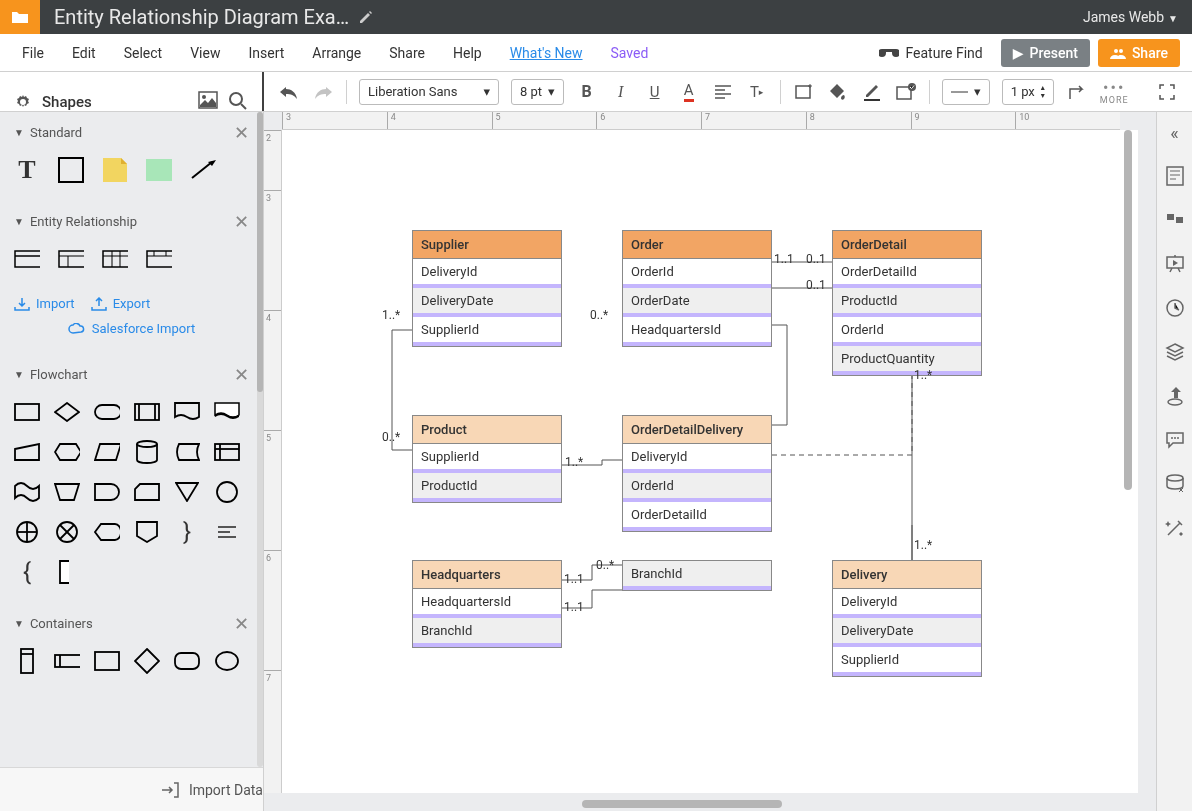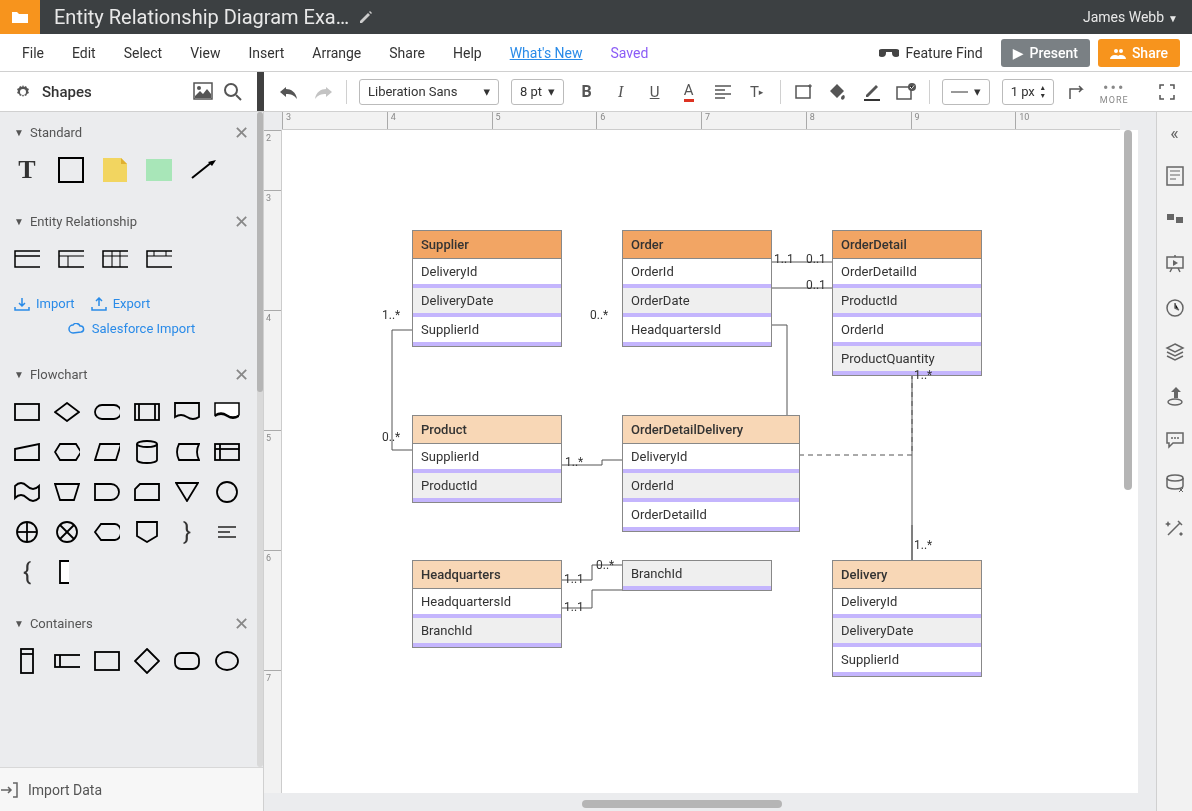--- a/index.html
+++ b/index.html
@@ -12,37 +12,37 @@
 .menubar{height:38px;display:flex;align-items:center;border-bottom:1px solid #d0d0d0;padding:0 12px;gap:8px}
 .menubar .menu-item{padding:6px 10px;font-size:14px;cursor:pointer}
 .menubar .spacer{flex:1}
 .link{color:#2a8be8;text-decoration:underline}
 .muted{color:#8b5cf6}
 .ff{display:flex;align-items:center;gap:6px;font-size:14px;margin-right:10px}
 .btn{height:28px;padding:0 12px;border-radius:3px;display:flex;align-items:center;gap:6px;font-size:14px;font-weight:500;cursor:pointer;border:none}
 .btn-gray{background:#7a8084;color:#fff}
 .btn-orange{background:#f7941d;color:#fff}
 .toolbar{height:40px;display:flex;align-items:center;border-bottom:1px solid #d0d0d0}
-.toolbar .shapes-label{width:264px;padding:0 14px;display:flex;align-items:center;gap:10px;font-size:15px;font-weight:500;border-right:7px solid #404040;height:100%}
+.toolbar .shapes-label{width:264px;padding:0 14px;display:flex;align-items:flex-end;gap:10px;font-size:15px;font-weight:500;border-right:2px solid #404040;height:100%}
 .toolbar-right{flex:1;display:flex;align-items:center;padding:0 14px;gap:12px}
 .tb-sel{height:26px;border:1px solid #bbb;background:#fff;padding:0 8px;font-size:13px;display:flex;align-items:center;border-radius:3px;gap:6px}
 .tb-ico{width:22px;height:22px;display:flex;align-items:center;justify-content:center;color:#555;cursor:pointer}
 .vsep{width:1px;height:24px;background:#d0d0d0}
 .more-lbl{font-size:9px;letter-spacing:1px;color:#888;text-align:center;margin-top:-2px}
 .workspace{display:flex;height:699px}
 .left-panel{width:264px;background:#ebecee;border-right:1px solid #d0d0d0;display:flex;flex-direction:column;overflow:hidden;position:relative}
 .left-scroll{width:6px;background:#d9d9d9;position:absolute;right:0;top:0;bottom:44px;border-radius:3px}
 .left-thumb{width:6px;background:#b5b5b5;height:280px;position:absolute;right:0;top:0;border-radius:3px}
 .shape-cat{padding:10px 14px;display:flex;align-items:center;font-size:13px;color:#555}
 .shape-cat .cat-close{margin-left:auto;color:#888;font-size:18px;cursor:pointer}
 .shape-row{padding:4px 14px 18px;display:flex;gap:18px;flex-wrap:wrap}
 .icon-box{width:26px;height:26px;display:flex;align-items:center;justify-content:center}
 .er-links{display:flex;gap:16px;padding:6px 14px;color:#2a8be8;font-size:13px}
 .er-links2{padding:4px 14px 16px;color:#2a8be8;font-size:13px;text-align:center}
-.idata{border-top:1px solid #d8d8d8;background:#f7f7f7;height:44px;display:flex;align-items:center;justify-content:flex-start;gap:10px;font-size:14px;color:#555;margin-top:auto}
+.idata{border-top:1px solid #d8d8d8;background:#f7f7f7;height:44px;display:flex;align-items:center;justify-content:flex-end;gap:10px;font-size:14px;color:#555;margin-top:auto}
 .canvas-wrap{flex:1;position:relative;background:#ebecee}
 .ruler-h{position:absolute;left:18px;right:36px;top:0;height:18px;background:#f2f2f2;border-bottom:1px solid #ccc;font-size:9px;color:#888;display:flex}
 .ruler-tick{flex:1;border-left:1px solid #aaa;padding-left:3px}
 .ruler-v{position:absolute;left:0;top:18px;bottom:18px;width:18px;background:#f2f2f2;border-right:1px solid #ccc;font-size:9px;color:#888}
 .ruler-vt{border-top:1px solid #aaa;height:120px;padding:2px}
 .canvas{position:absolute;left:18px;top:18px;right:18px;bottom:18px;background:#fff;overflow:hidden}
 .right-panel{width:36px;background:#f2f2f2;border-left:1px solid #d0d0d0;display:flex;flex-direction:column;align-items:center;padding-top:8px;gap:20px}
 .right-panel .rpico{width:24px;height:24px;display:flex;align-items:center;justify-content:center;color:#666;cursor:pointer}
 .entity{position:absolute;border:1px solid #888;background:#fff;font-size:13px}
 .entity .ehead{background:#f2a564;padding:6px 8px;font-weight:500;border-bottom:1px solid #888}
@@ -551,21 +551,21 @@
         <div class="erow">OrderId</div>
         <div class="erow">ProductQuantity</div>
       </div>
 
       <div class="entity light" style="left:130px;top:285px;width:150px">
         <div class="ehead">Product</div>
         <div class="erow">SupplierId</div>
         <div class="erow">ProductId</div>
       </div>
 
-      <div class="entity light" style="left:340px;top:285px;width:178px">
+      <div class="entity light" style="left:340px;top:285px;width:150px">
         <div class="ehead">OrderDetailDelivery</div>
         <div class="erow">DeliveryId</div>
         <div class="erow">OrderId</div>
         <div class="erow">OrderDetailId</div>
       </div>
 
       <div class="entity light" style="left:130px;top:430px;width:150px">
         <div class="ehead">Headquarters</div>
         <div class="erow">HeadquartersId</div>
         <div class="erow">BranchId</div>

